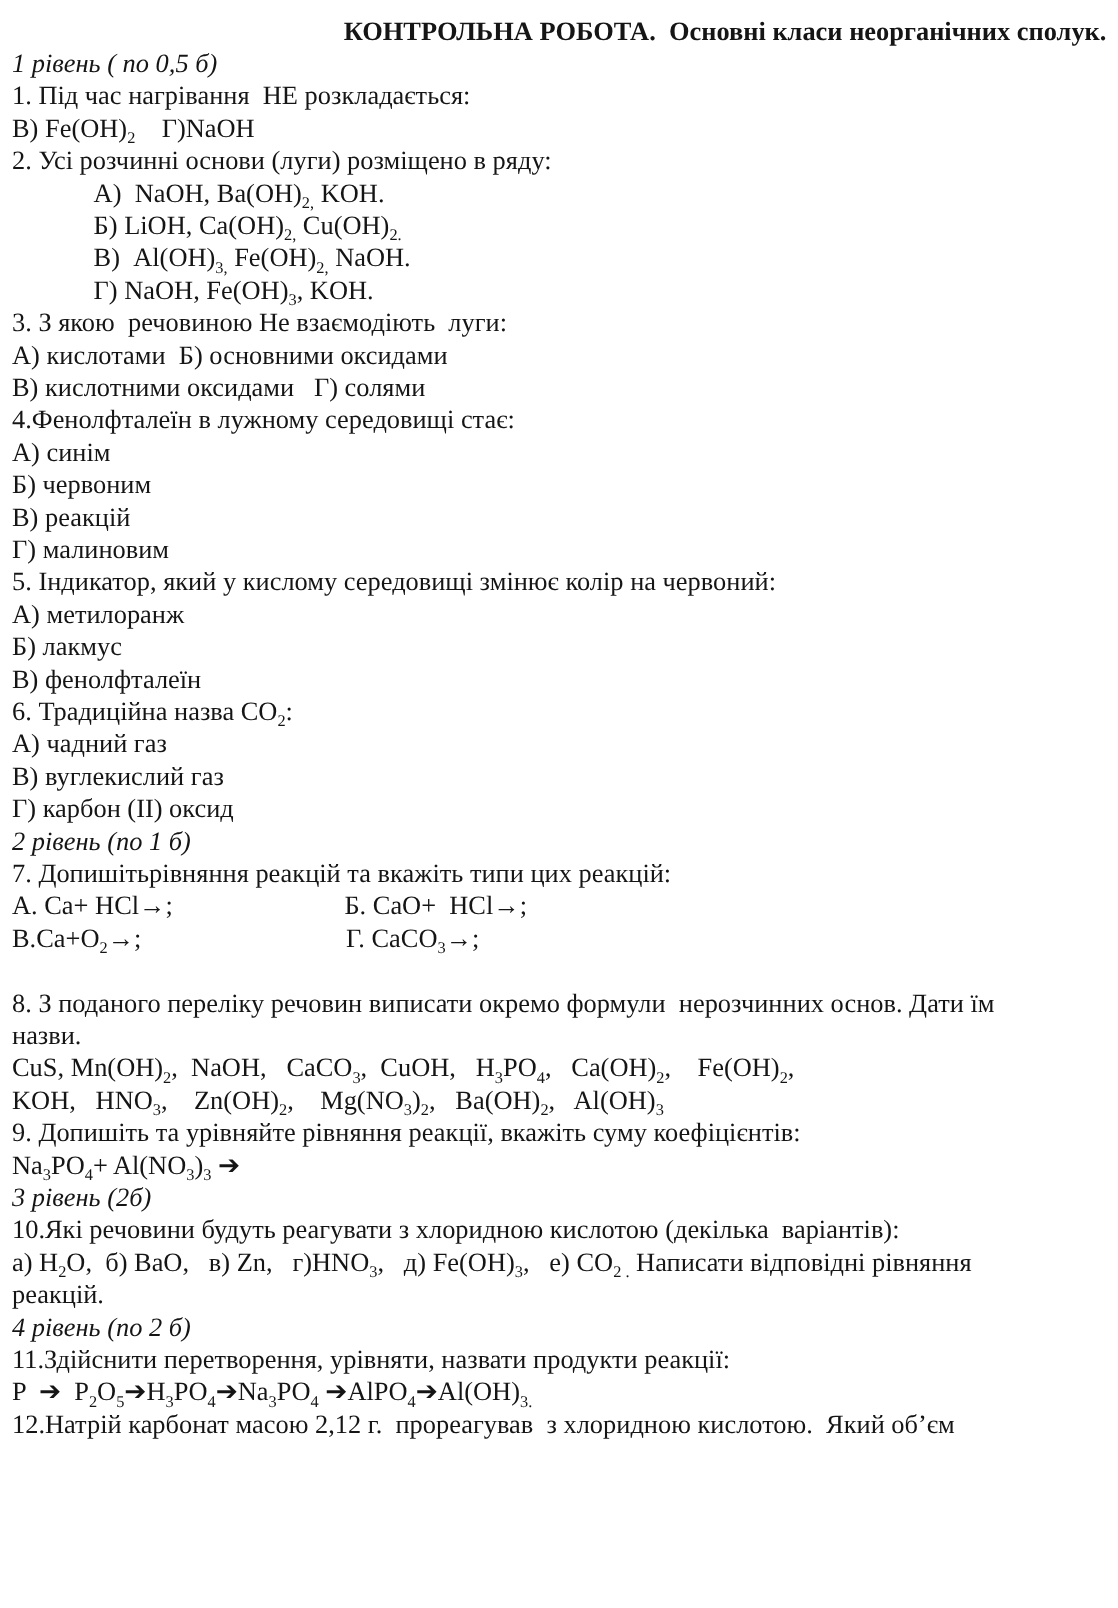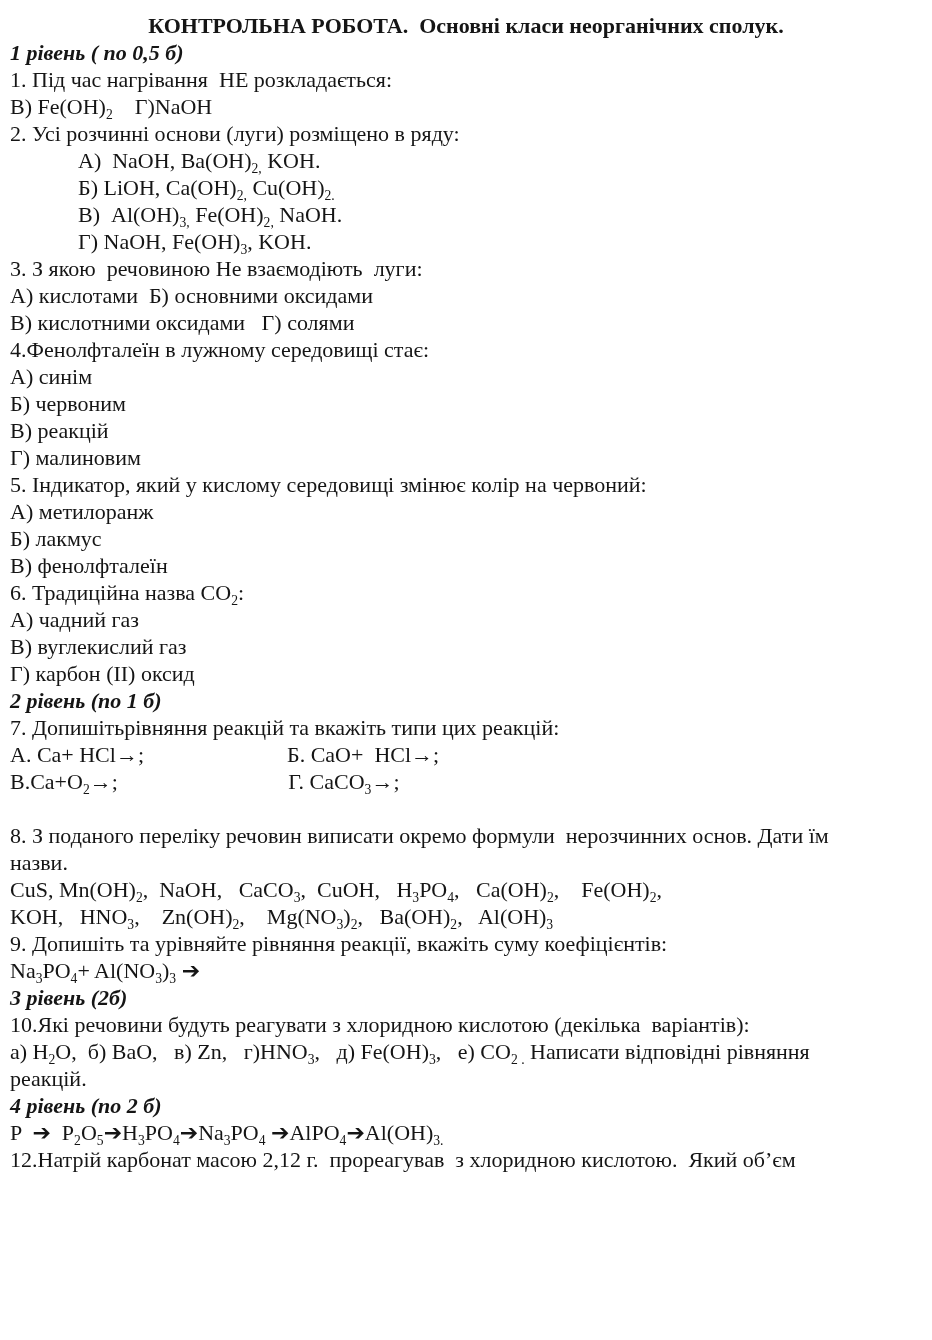--- a/index.html
+++ b/index.html
@@ -9,32 +9,32 @@
     box-sizing: border-box;
     background: #ffffff;
     color: #151515;
     font-family: "Liberation Serif", "DejaVu Sans", serif;
     font-size: 22px;
     line-height: 27px;
     padding: 12px 10px 0 10px;
     overflow: hidden;
   }
   .doc-title {
-    text-align: center;
+    text-align: right;
     font-weight: 700;
     white-space: pre-wrap;
     min-height: 27px;
   }
   .doc-body { }
   .doc-line {
     white-space: pre-wrap;
     min-height: 27px;
   }
   .doc-line.level {
-    font-weight: 700;
+    font-weight: 400;
     font-style: italic;
   }
   .doc-line.indent {
     padding-left: 68px;
   }
   .doc-line sub {
     font-size: 0.62em;
     line-height: 0;
   }
   .b { font-weight: 400; }
@@ -78,16 +78,17 @@
       <div class="doc-line"><span>назви.</span></div>
       <div class="doc-line"><span>CuS, Mn(OH)</span><sub>2</sub><span>,  NaOH,   CaCO</span><sub>3</sub><span>,  CuOH,   H</span><sub>3</sub><span>PO</span><sub>4</sub><span>,   Ca(OH)</span><sub>2</sub><span>,    Fe(OH)</span><sub>2</sub><span>,</span></div>
       <div class="doc-line"><span>KOH,   HNO</span><sub>3</sub><span>,    Zn(OH)</span><sub>2</sub><span>,    Mg(NO</span><sub>3</sub><span>)</span><sub>2</sub><span>,   Ba(OH)</span><sub>2</sub><span>,   Al(OH)</span><sub>3</sub></div>
       <div class="doc-line"><span>9. Допишіть та урівняйте рівняння реакції, вкажіть суму коефіцієнтів:</span></div>
       <div class="doc-line"><span>Na</span><sub>3</sub><span>PO</span><sub>4</sub><span>+ Al(NO</span><sub>3</sub><span>)</span><sub>3</sub><span> </span><span class="b">➔</span></div>
       <div class="doc-line level"><span>3 рівень (2б)</span></div>
       <div class="doc-line"><span>10.Які речовини будуть реагувати з хлоридною кислотою (декілька  варіантів):</span></div>
       <div class="doc-line"><span>а) H</span><sub>2</sub><span>O,  б) BaO,   в) Zn,   г)HNO</span><sub>3</sub><span>,   д) Fe(OH)</span><sub>3</sub><span>,   е) CO</span><sub>2 .</sub><span> Написати відповідні рівняння</span></div>
       <div class="doc-line"><span>реакцій.</span></div>
       <div class="doc-line level"><span>4 рівень (по 2 б)</span></div>
+      <div class="doc-line"><span>11.Здійснити перетворення, урівняти, назвати продукти реакції:</span></div>
       <div class="doc-line"><span>P  </span><span class="b">➔</span><span>  P</span><sub>2</sub><span>O</span><sub>5</sub><span class="b">➔</span><span>H</span><sub>3</sub><span>PO</span><sub>4</sub><span class="b">➔</span><span>Na</span><sub>3</sub><span>PO</span><sub>4</sub><span> </span><span class="b">➔</span><span>AlPO</span><sub>4</sub><span class="b">➔</span><span>Al(OH)</span><sub>3.</sub></div>
       <div class="doc-line"><span>12.Натрій карбонат масою 2,12 г.  прореагував  з хлоридною кислотою.  Який об’єм</span></div>
     </div>
 </div>
 
 </body></html>

